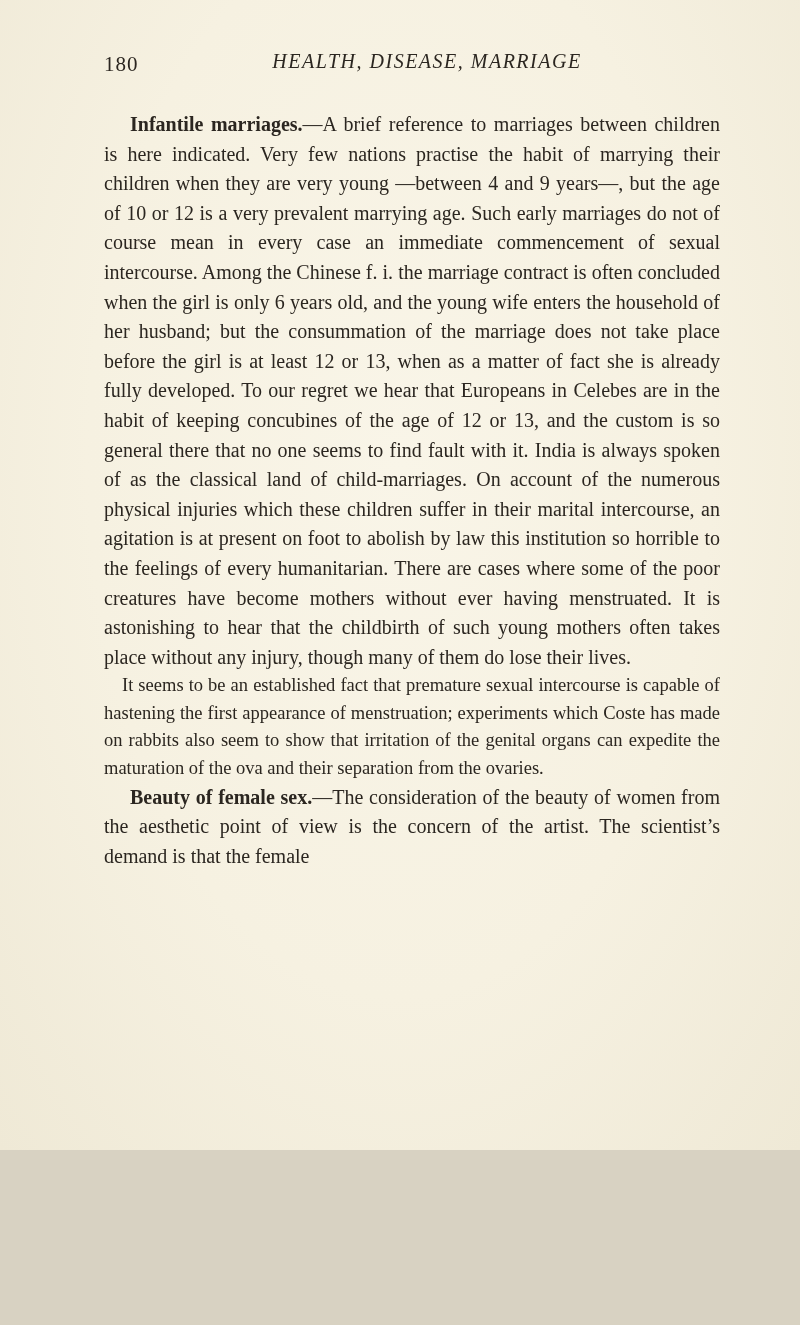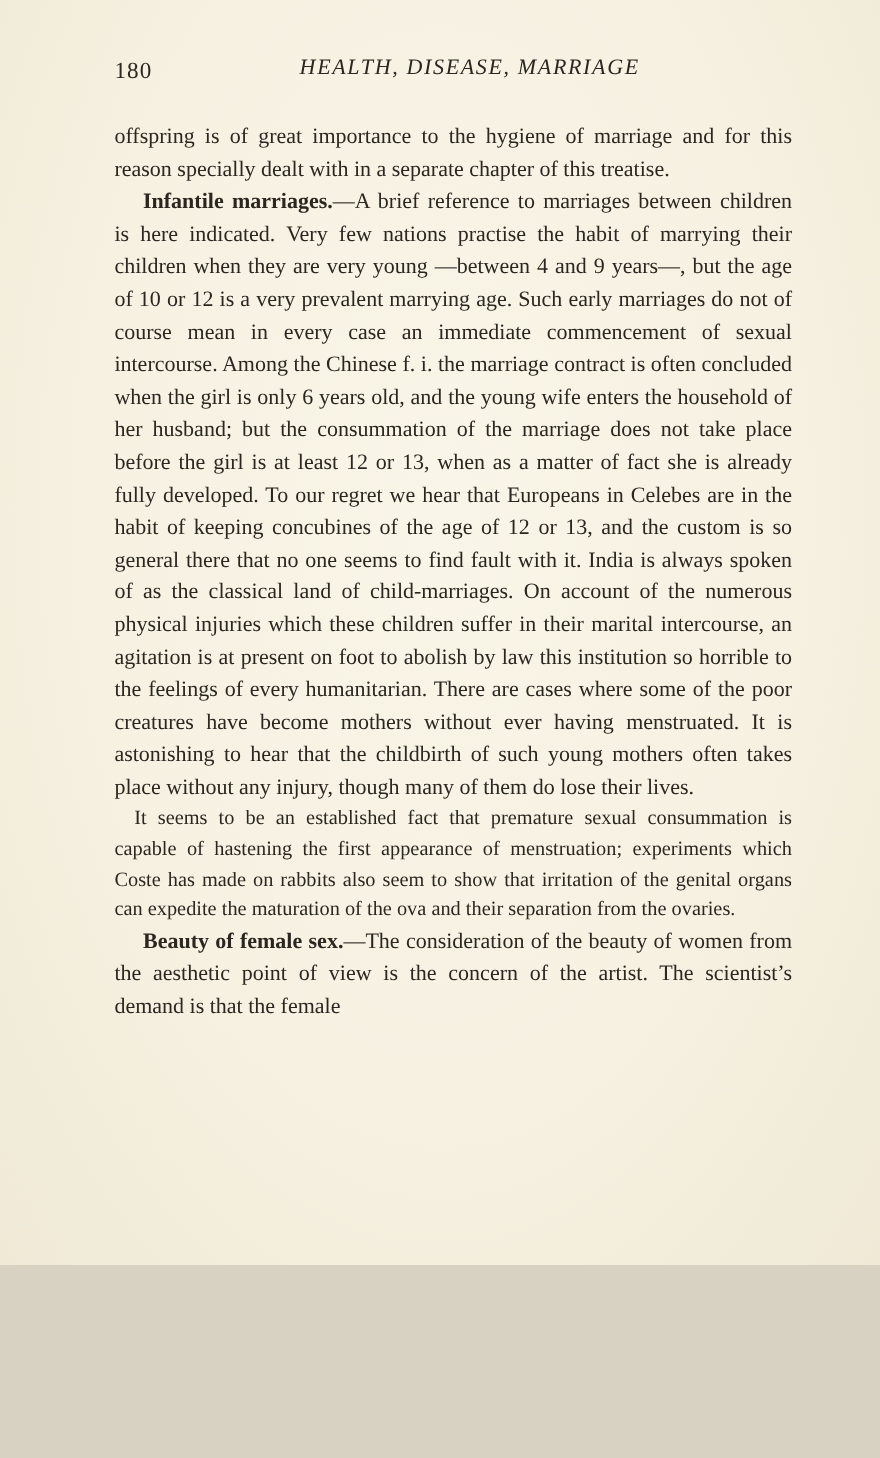--- a/index.html
+++ b/index.html
@@ -70,30 +70,27 @@
 
 <div class="book-page">
 
   <div class="page-header">
     <span class="page-number">180</span>
     <div class="running-title">HEALTH, DISEASE, MARRIAGE</div>
   </div>
 
   <div class="body-text">
 
-    <p>
-      <span>offspring is of great importance to the hygiene of marriage and for this reason specially dealt with in a separate chapter of this treatise.</span>
-    </p>
 
     <p class="indent">
       <span class="run-in-heading">Infantile marriages.</span><span>—A brief reference to marriages between children is here indicated. Very few nations practise the habit of marrying their children when they are very young —between 4 and 9 years—, but the age of 10 or 12 is a very prevalent marrying age. Such early marriages do not of course mean in every case an immediate commencement of sexual intercourse. Among the Chinese f. i. the marriage contract is often concluded when the girl is only 6 years old, and the young wife enters the household of her husband; but the consummation of the marriage does not take place before the girl is at least 12 or 13, when as a matter of fact she is already fully developed. To our regret we hear that Europeans in Celebes are in the habit of keeping concubines of the age of 12 or 13, and the custom is so general there that no one seems to find fault with it. India is always spoken of as the classical land of child-marriages. On account of the numerous physical injuries which these children suffer in their marital intercourse, an agitation is at present on foot to abolish by law this institution so horrible to the feelings of every humanitarian. There are cases where some of the poor creatures have become mothers without ever having menstruated. It is astonishing to hear that the childbirth of such young mothers often takes place without any injury, though many of them do lose their lives.</span>
     </p>
 
     <p class="quote-block">
-      <span>It seems to be an established fact that premature sexual consummation is capable of hastening the first appearance of menstruation; experiments which </span><span class="italic">Coste</span><span> has made on rabbits also seem to show that irritation of the genital organs can expedite the maturation of the ova and their separation from the ovaries.</span>
+      <span>It seems to be an established fact that premature sexual intercourse is capable of hastening the first appearance of menstruation; experiments which </span><span class="italic">Coste</span><span> has made on rabbits also seem to show that irritation of the genital organs can expedite the maturation of the ova and their separation from the ovaries.</span>
     </p>
 
 
     <p class="indent">
       <span class="run-in-heading">Beauty of female sex.</span><span>—The consideration of the beauty of women from the aesthetic point of view is the concern of the artist. The scientist’s demand is that the female</span>
     </p>
 
   </div>
 
 </div>

